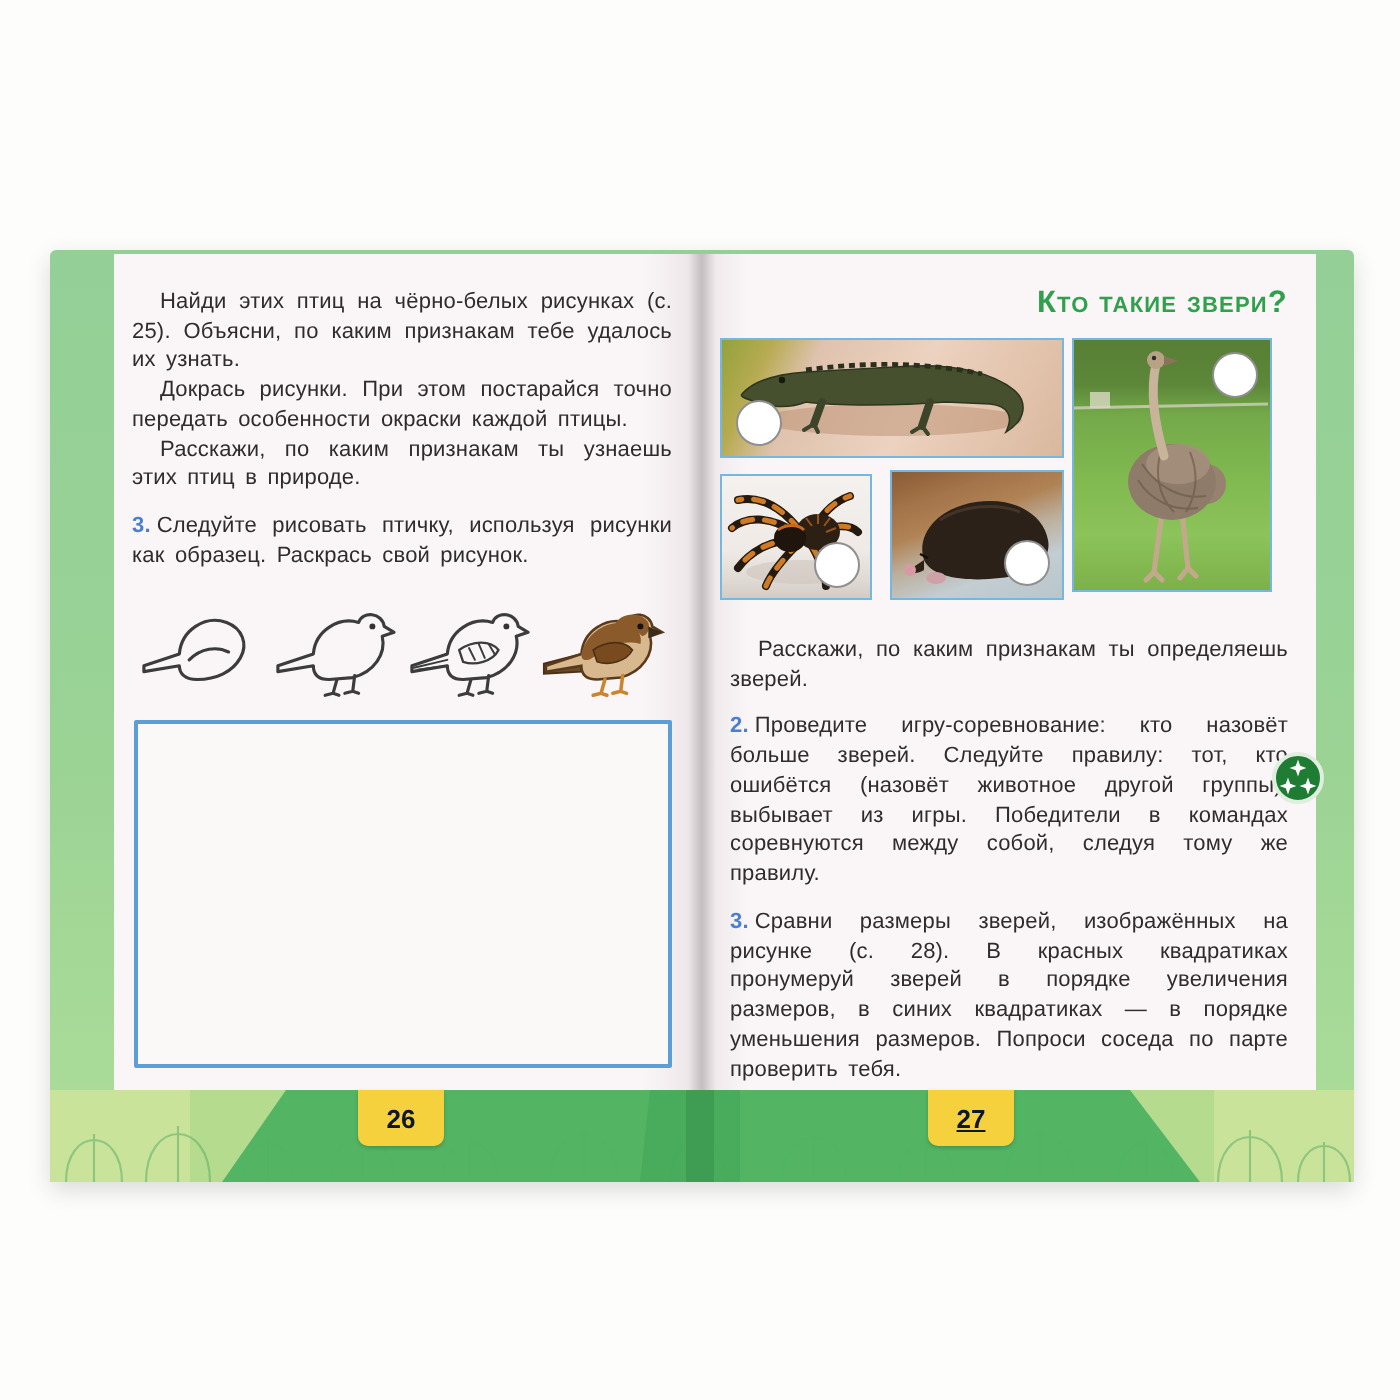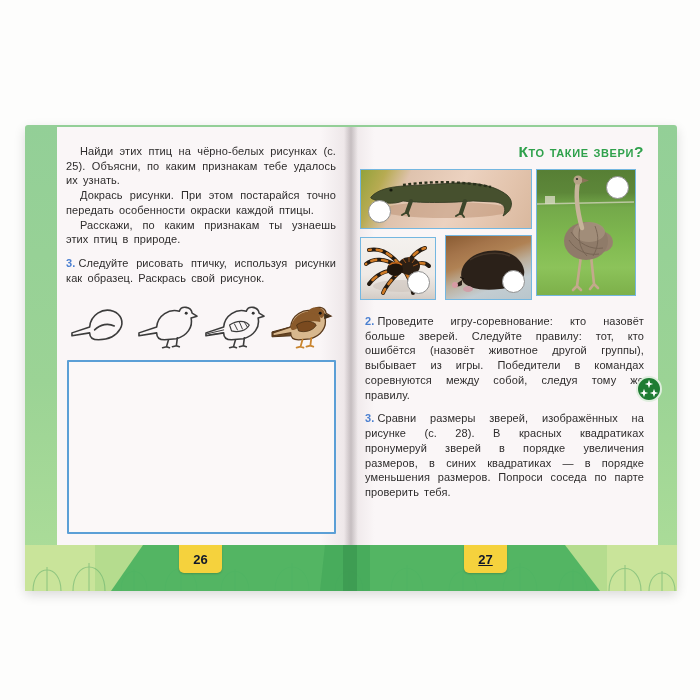--- a/index.html
+++ b/index.html
@@ -249,20 +249,21 @@
               <path d="M24 24 C34 17 52 15 64 20" fill="none" stroke="#4a3a2c" stroke-width="1.5" opacity="0.8"></path>
               <path d="M16 44 C13 46 10 48 7 50 C9 51 13 51 16 49 Z" fill="#2b2119"></path>
               <circle cx="9" cy="49" r="3" fill="#d79aa4"></circle>
               <ellipse cx="22" cy="53" rx="5" ry="3" fill="#cfa0a8"></ellipse>
               <path d="M14 41 L18 43" stroke="#0f0b08" stroke-width="1"></path>
             </svg>
             <div class="answer-circle ac-mole"></div>
           </div>
         </div>
 
+        <p class="bodytext indent" style="margin-top:13px">Расскажи, по каким признакам ты определяешь зверей.</p>
         <p class="bodytext task"><span class="tnum" style="color:#4a7fd0">2.</span><span>Проведите игру-соревнование: кто назовёт больше зверей. Следуйте правилу: тот, кто ошибётся (назовёт животное другой группы), выбывает из игры. Победители в командах соревнуются между собой, следуя тому же правилу.</span></p>
         <p class="bodytext task"><span class="tnum" style="color:#4a7fd0">3.</span><span>Сравни размеры зверей, изображённых на рисунке (с. 28). В красных квадратиках пронумеруй зверей в порядке увеличения размеров, в синих квадратиках — в порядке уменьшения размеров. Попроси соседа по парте проверить тебя.</span></p>
       </div>
     </div>
 
     <div class="spine"></div>
 
     <div class="tab tab-26">26</div>
     <div class="tab tab-27">27</div>
 

